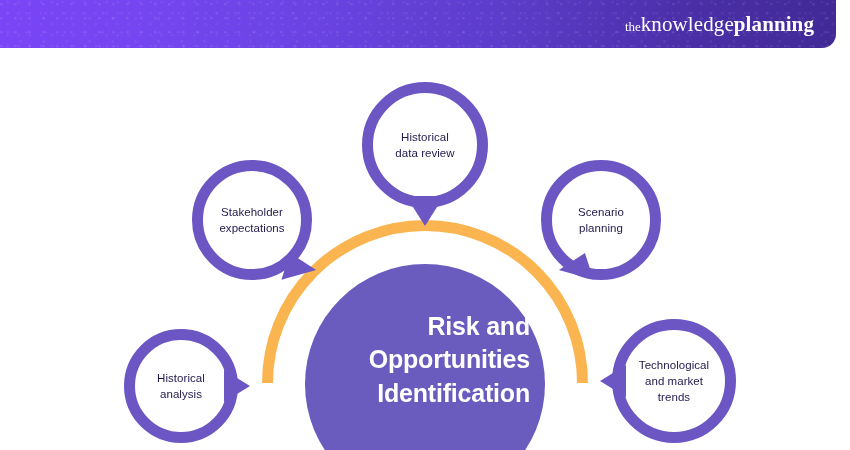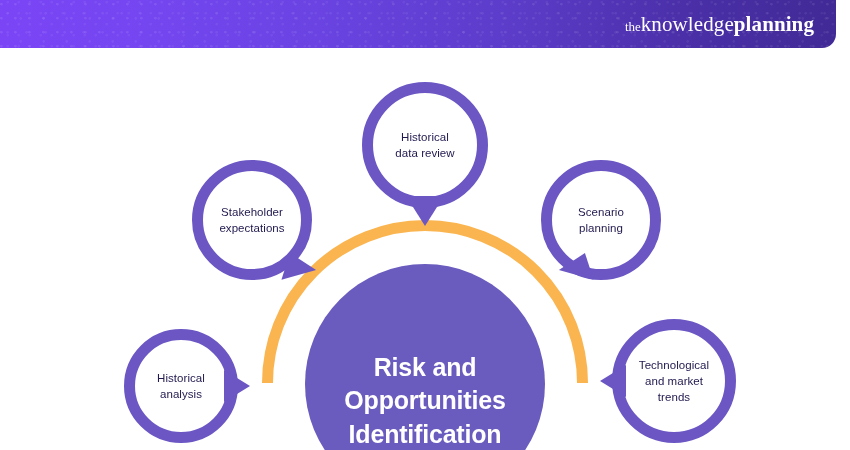--- a/index.html
+++ b/index.html
@@ -63,25 +63,24 @@
     border-radius:50%;
     background:#6A5BBE;
     display:flex; align-items:flex-start; justify-content:center;
     padding-top:46px;
   }
   #center-title {
     color:#ffffff;
     font-size:25px;
     font-weight:700;
     line-height:1.33;
-    text-align:center;
+    text-align:right;
     letter-spacing:-.2px;
     width:210px;
     white-space:pre-line;
-    margin-top:41px;
   }
 
   
   .bubble {
     position:absolute;
     border-radius:50%;
     background:#ffffff;
     border:11px solid #6B56C4;
     display:flex; align-items:center; justify-content:center;
   }

